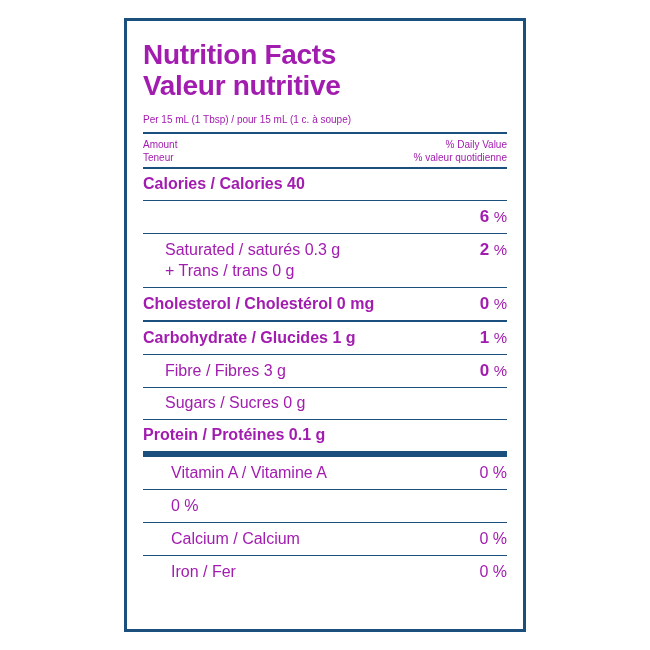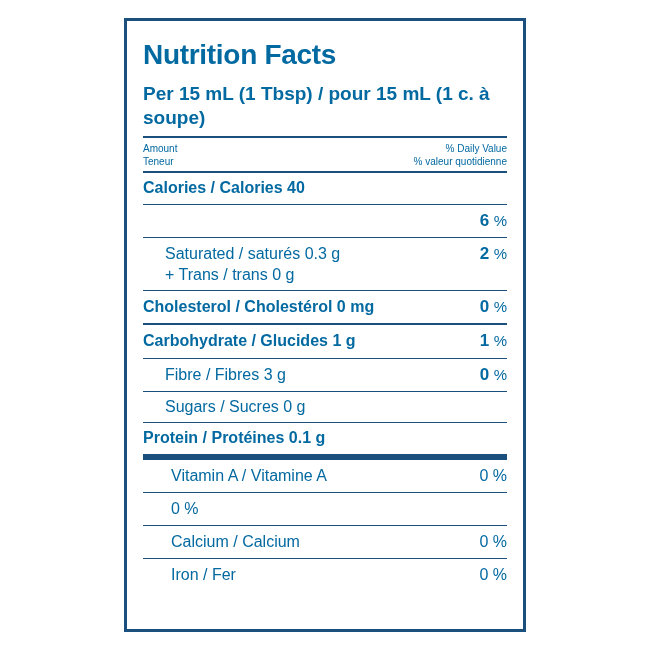--- a/index.html
+++ b/index.html
@@ -13,21 +13,21 @@
 
   #panel {
     position: absolute;
     left: 124px;
     top: 18px;
     width: 402px;
     height: 614px;
     border: 3px solid #1b4f7e;
     box-sizing: border-box;
     background: #ffffff;
-    color: #0369a1;
+    color: #a21caf;
   }
 
   .inner {
     padding: 14px 16px 0 16px;
     box-sizing: border-box;
   }
 
   .title-en {
     font-size: 28px;
     font-weight: bold;
@@ -37,24 +37,23 @@
   }
   .title-fr {
     font-size: 28px;
     font-weight: bold;
     letter-spacing: -0.3px;
     line-height: 1.12;
     margin: 0 0 4px 0;
   }
 
   .serving {
-    font-size: 19px;
+    font-size: 10px;
     line-height: 1.25;
     margin: 12px 0 6px 0;
-    font-weight: bold;
   }
 
   .rule-thin { border-bottom: 1px solid #1b4f7e; }
   .rule-med  { border-bottom: 2px solid #1b4f7e; }
   .rule-thick{ border-bottom: 6px solid #1b4f7e; }
 
   .dv-head {
     display: flex;
     justify-content: space-between;
     align-items: flex-start;
@@ -96,20 +95,21 @@
   }
   .vit-row .value { white-space: nowrap; }
 </style>
 </head>
 <body>
 
 <div id="panel">
   <div class="inner">
 
     <div class="title-en">Nutrition Facts</div>
+    <div class="title-fr">Valeur nutritive</div>
 
     <div class="serving">Per 15 mL (1 Tbsp) / pour 15 mL (1 c. à soupe)</div>
 
     <div class="rule-med"></div>
 
     <div class="dv-head">
       <div class="left">
         <div>Amount</div>
         <div>Teneur</div>
       </div>

